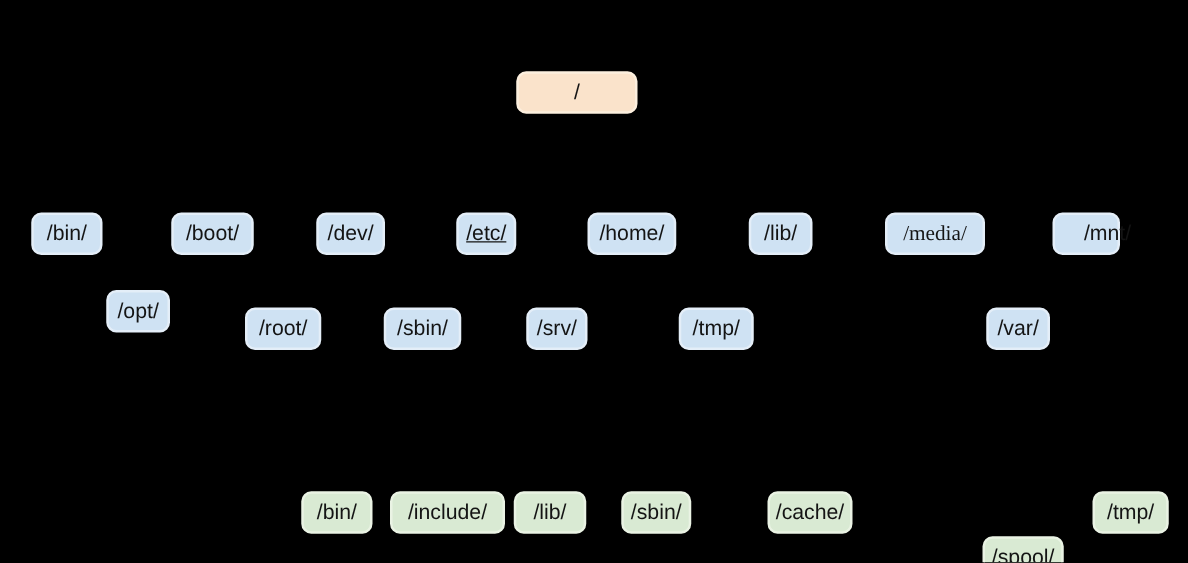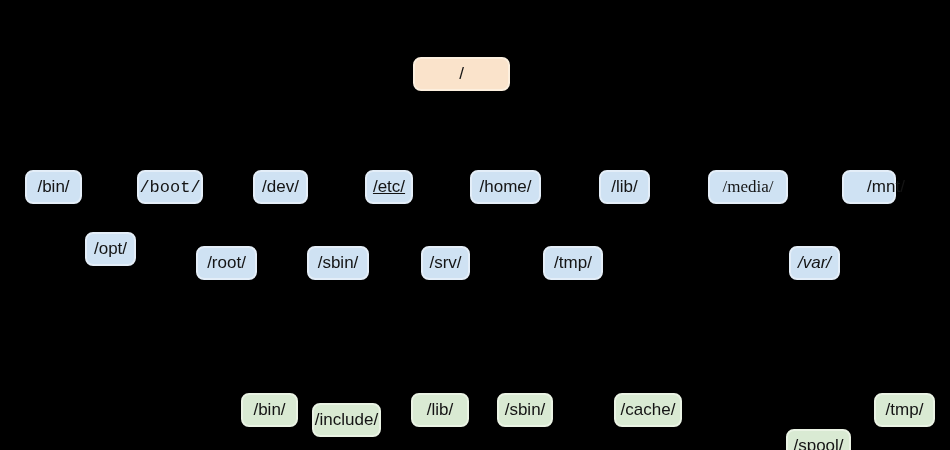--- a/index.html
+++ b/index.html
@@ -28,38 +28,38 @@
     white-space: nowrap;
   }
   .root-node { background: #fae3cb; border: 2px solid #fcefde; }
   .dir       { background: #cfe2f3; border: 2px solid #e4eef8; }
   .leaf      { background: #d9ead3; border: 2px solid #eaf3e4; }
 
   
   .n-root    { left: 413px; top: 57px;  width: 97px; }
 
   .n-bin     { left: 25px;  top: 170px; width: 57px; }
-  .n-boot    { left: 137px; top: 170px; width: 66px; font-family: Liberation Mono, monospace; }
+  .n-boot    { left: 137px; top: 170px; width: 66px; }
   .n-dev     { left: 253px; top: 170px; width: 55px; }
   .n-etc     { left: 365px; top: 170px; width: 48px; text-decoration: underline; }
   .n-home    { left: 470px; top: 170px; width: 71px; }
   .n-lib     { left: 599px; top: 170px; width: 51px; }
   .n-media   { left: 708px; top: 170px; width: 80px; font-family: Liberation Serif, serif; }
   .n-mnt     { left: 842px; top: 170px; width: 54px; padding-left: 34px; }
 
   .n-opt     { left: 85px;  top: 232px; width: 51px; }
   .n-rootdir { left: 196px; top: 246px; width: 61px; }
   .n-sbin    { left: 307px; top: 246px; width: 62px; }
   .n-srv     { left: 421px; top: 246px; width: 49px; }
   .n-tmp     { left: 543px; top: 246px; width: 60px; }
   .n-usr     { left: 653px; top: 246px; width: 52px; }
-  .n-var     { left: 789px; top: 246px; width: 51px; font-style: italic; }
+  .n-var     { left: 789px; top: 246px; width: 51px; }
 
   .n-bin3    { left: 241px; top: 393px; width: 57px; }
-  .n-include { left: 312px; top: 393px; width: 69px; margin-top: 10px; }
+  .n-include { left: 312px; top: 393px; width: 92px; }
   .n-lib3    { left: 411px; top: 393px; width: 58px; }
   .n-sbin3   { left: 497px; top: 393px; width: 56px; }
   .n-cache   { left: 614px; top: 393px; width: 68px; }
   .n-log     { left: 706px; top: 393px; width: 51px; }
   .n-spool   { left: 786px; top: 393px; width: 65px; margin-top: 36px; }
   .n-tmp3    { left: 874px; top: 393px; width: 61px; }
 </style>
 </head>
 <body>
 

